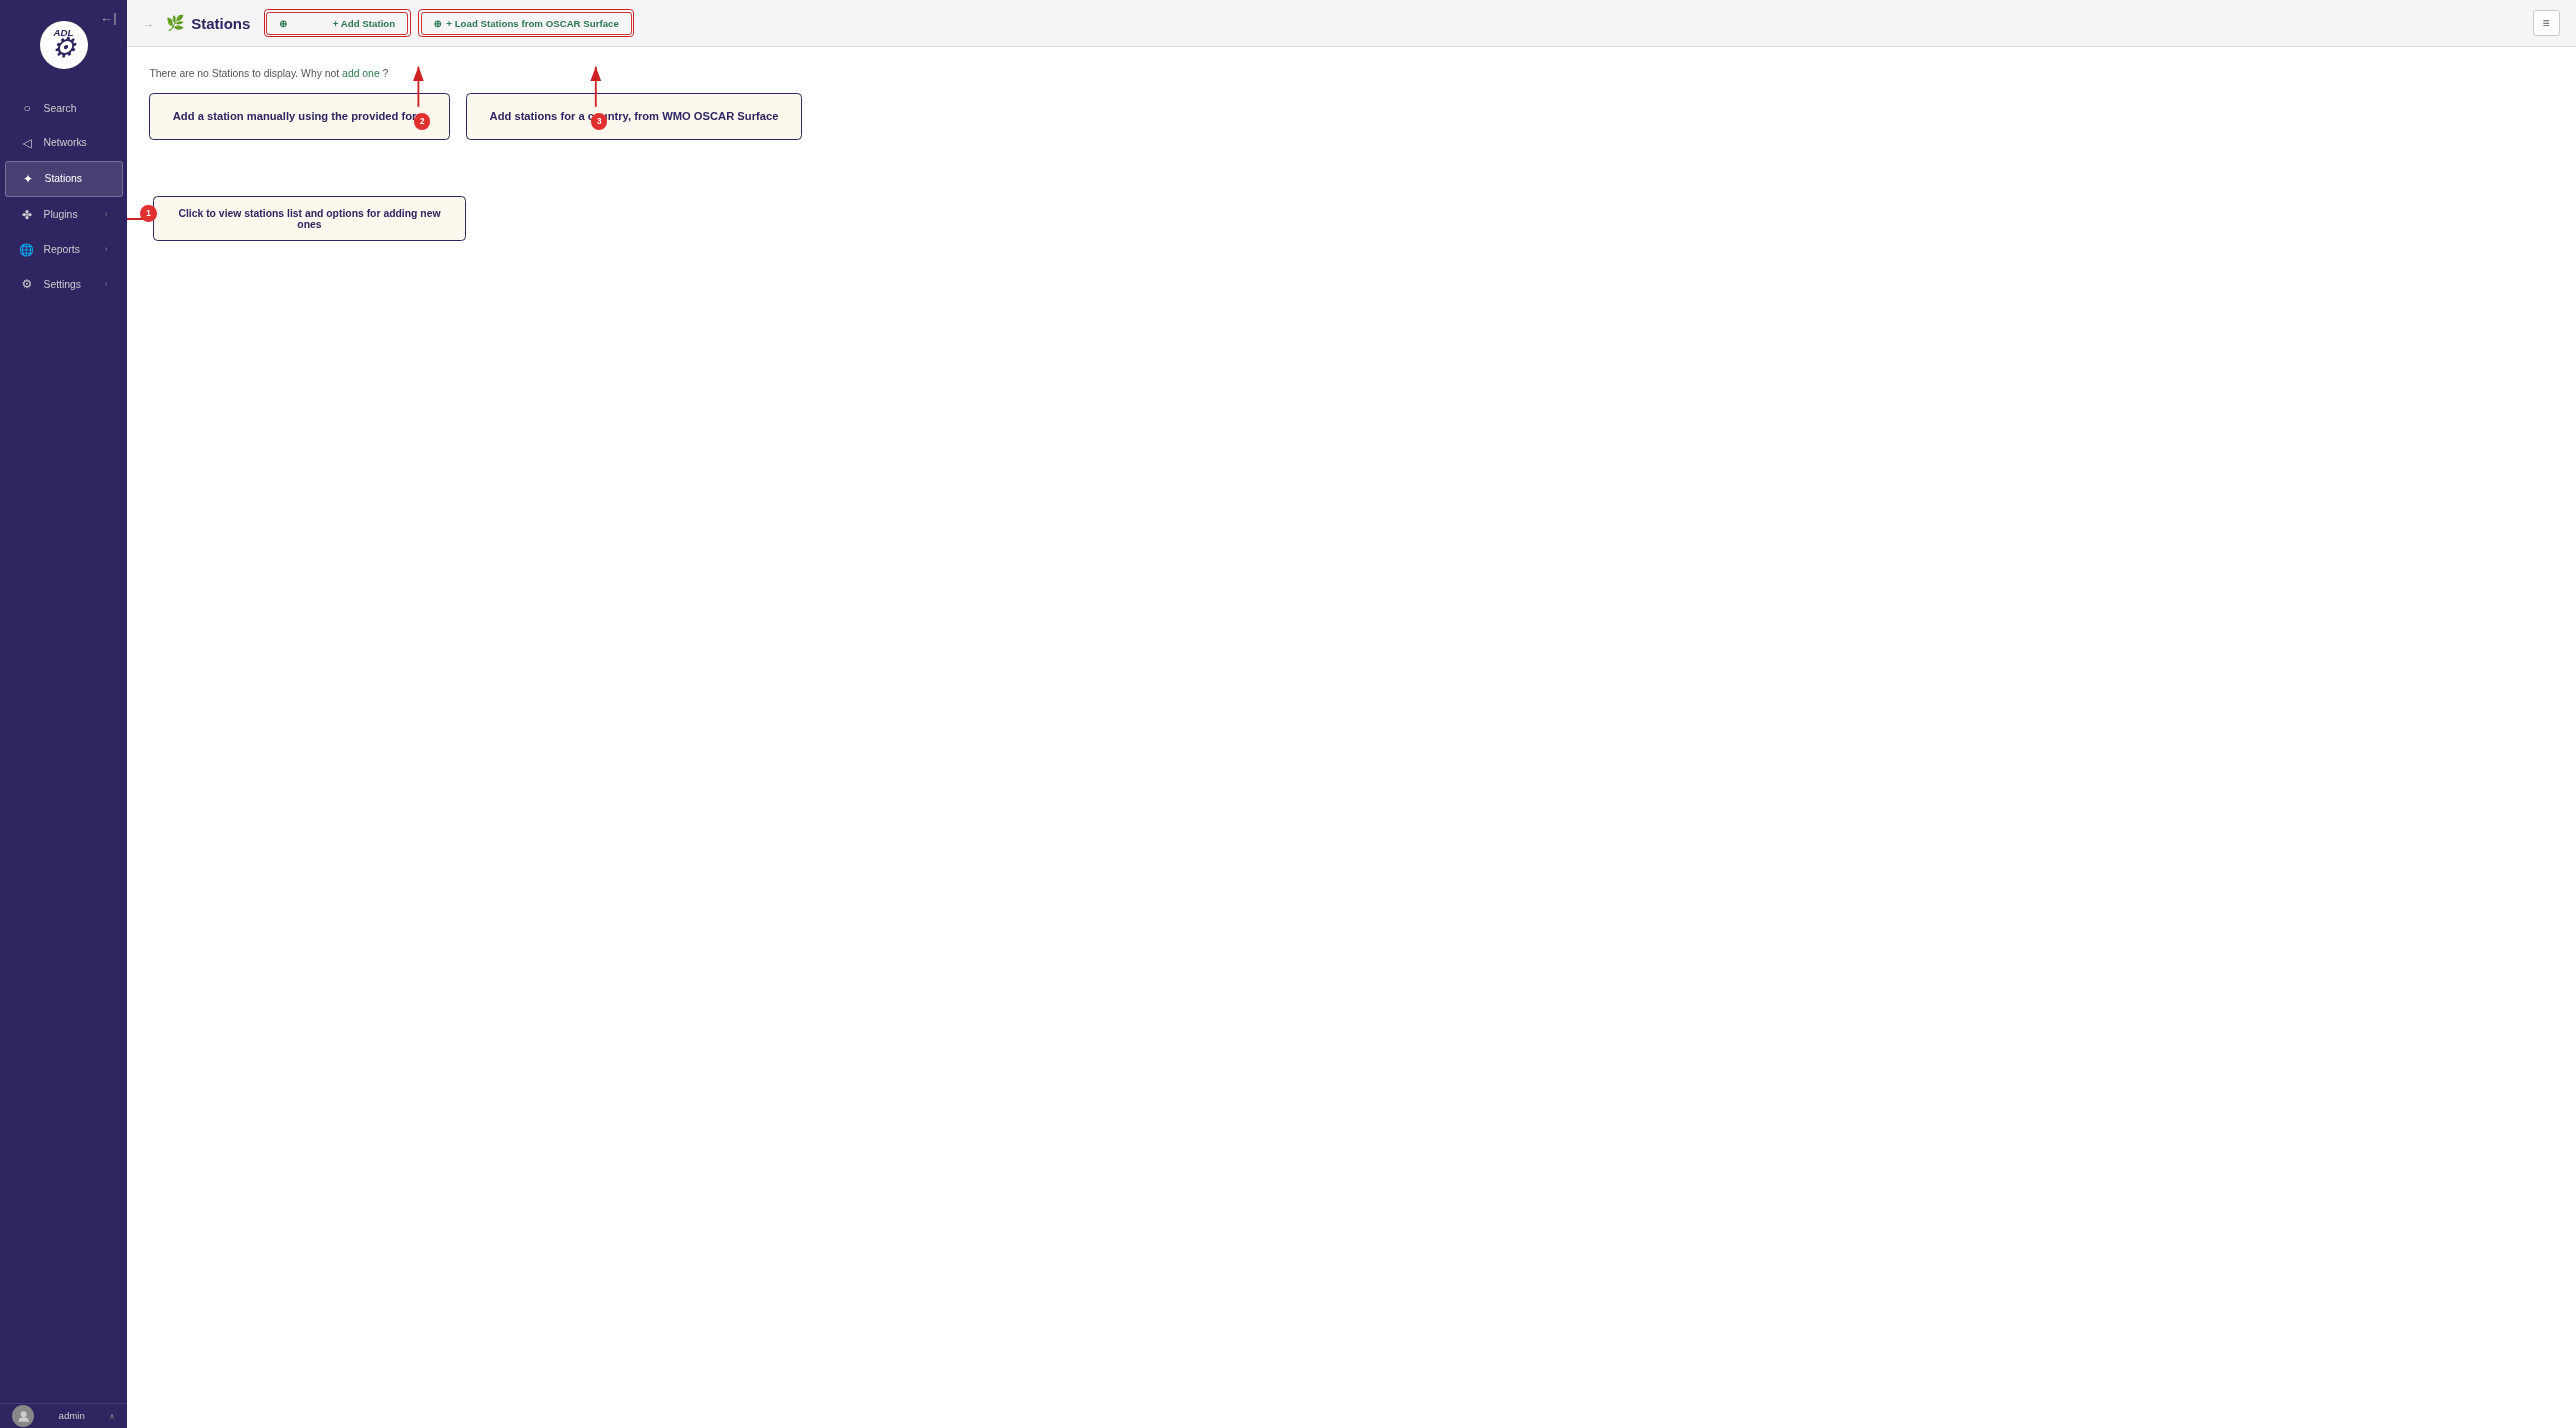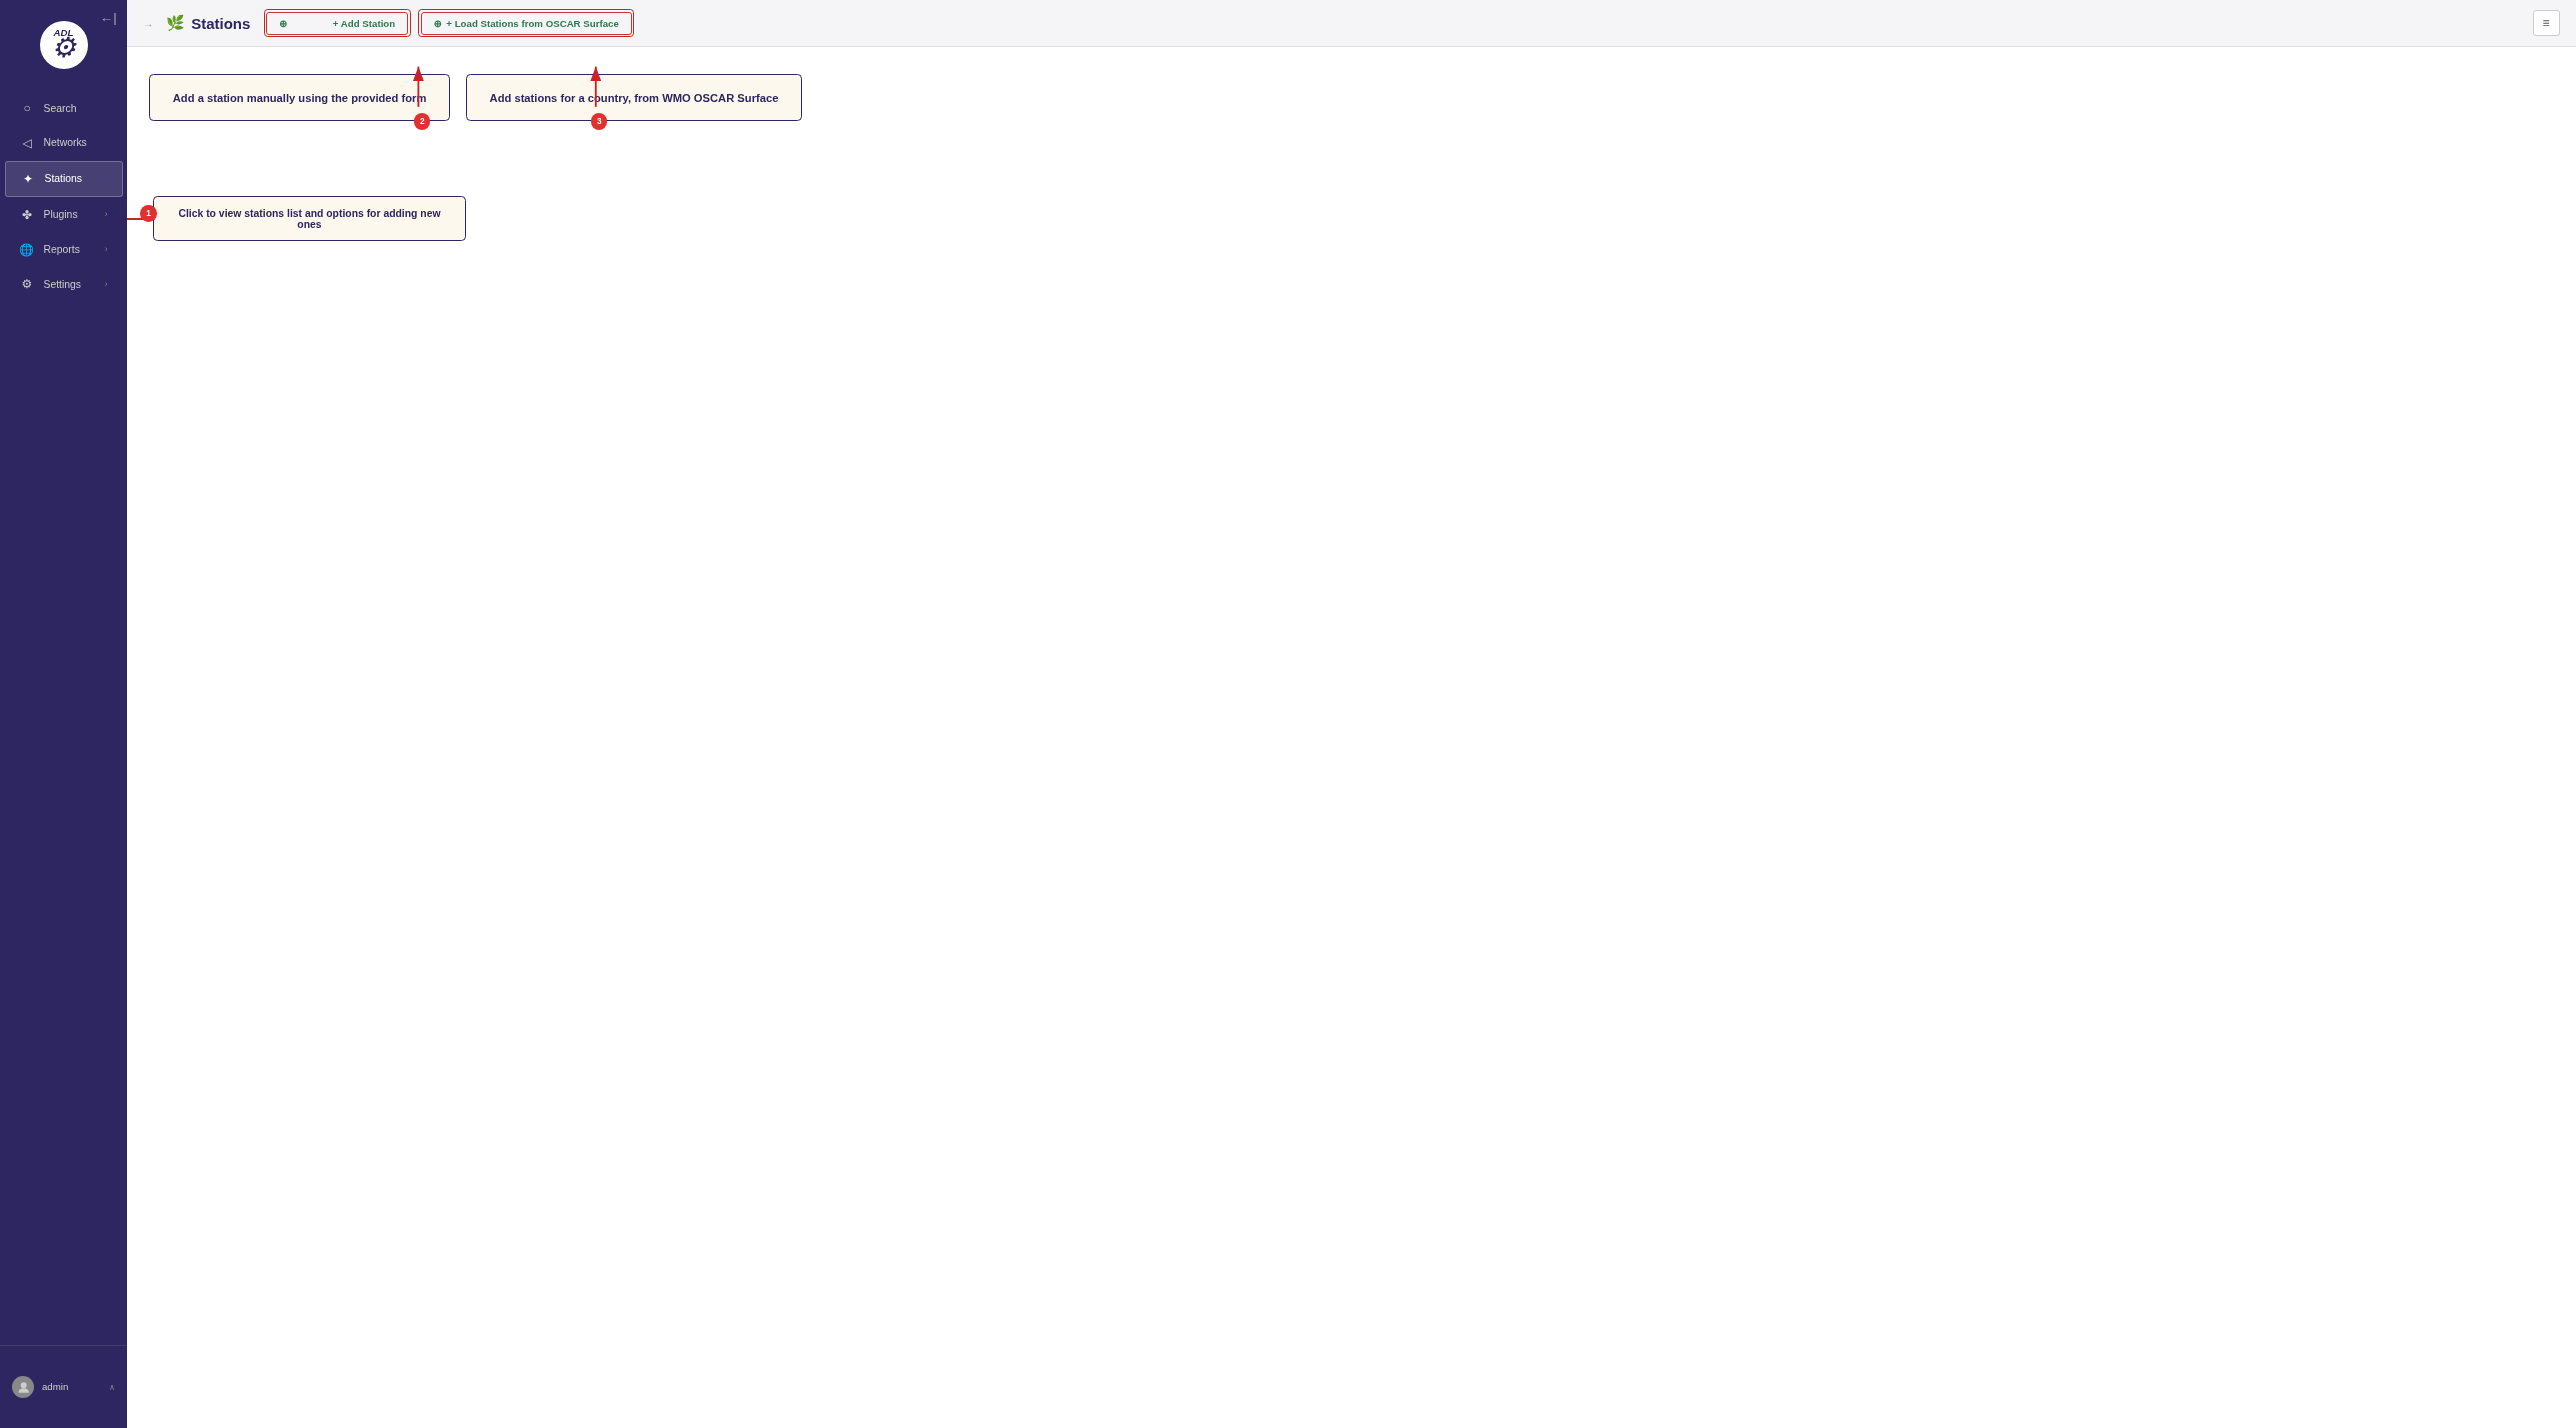--- a/index.html
+++ b/index.html
@@ -94,25 +94,26 @@
     .nav-item .nav-label {
       flex: 1;
     }
 
     .nav-item .nav-arrow {
       font-size: 8.2px;
       color: #888;
     }
 
     .sidebar-footer {
-      padding: 30px 12px;
+      padding: 1px 12px;
       display: flex;
       align-items: center;
       gap: 7.5px;
       border-top: 0.7px solid rgba(255,255,255,0.1);
+      text-align: center;
     }
 
     .avatar {
       width: 22.4px;
       height: 22.4px;
       border-radius: 50%;
       background: #888;
       display: flex;
       align-items: center;
       justify-content: center;
@@ -365,20 +366,25 @@
 
     <div class="header-right">
       <button class="filter-btn">
         <span>≡</span>
       </button>
     </div>
   </div>
 
   <div class="content">
 
+    <div style="margin-bottom: 13.4px; font-size:10.4px; color:#555;">
+      <span>There are no Stations to display. Why not</span>
+      <a href="#" class="add-link" style="color:#2d7a4f; text-decoration:none;">add one</a>
+      <span>?</span>
+    </div>
 
     <div class="action-cards">
       <div class="action-card">
         <span>Add a station manually using the provided form</span>
       </div>
       <div class="action-card">
         <span>Add stations for a country, from WMO OSCAR Surface</span>
       </div>
     </div>
 

